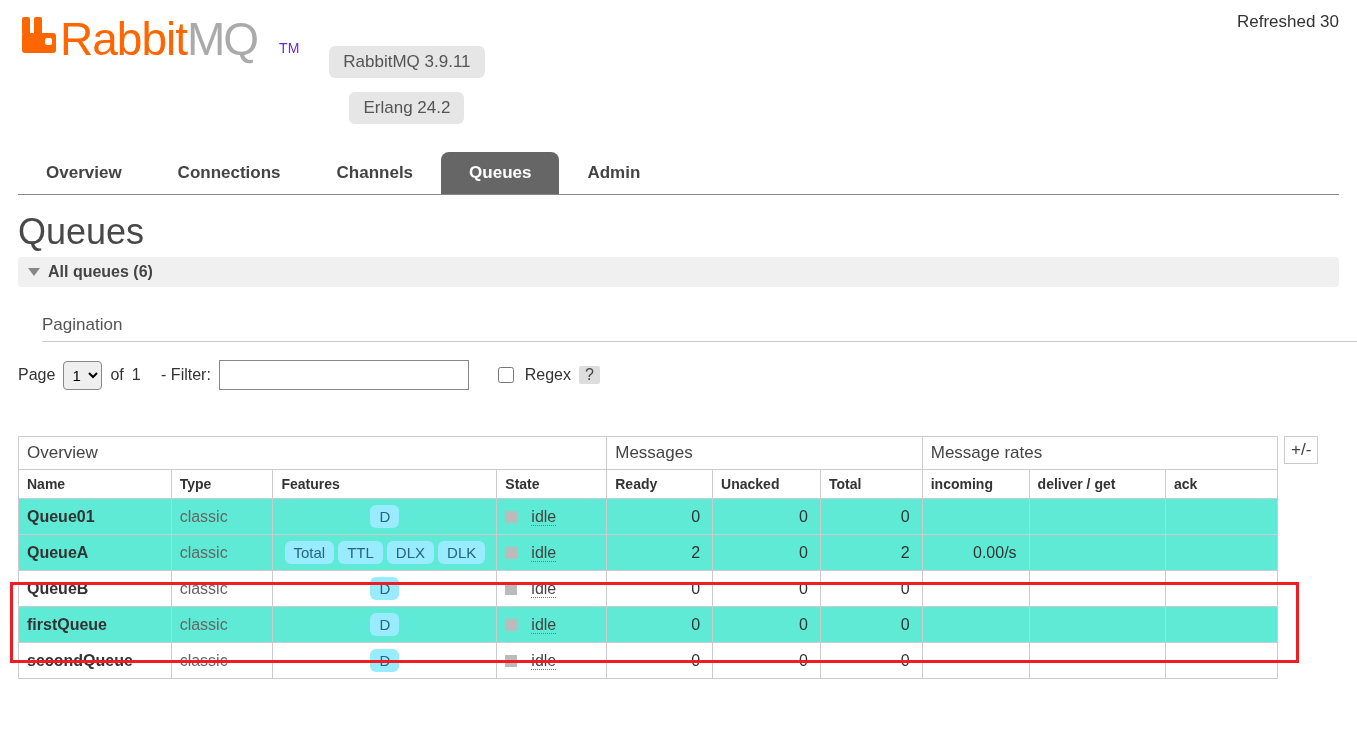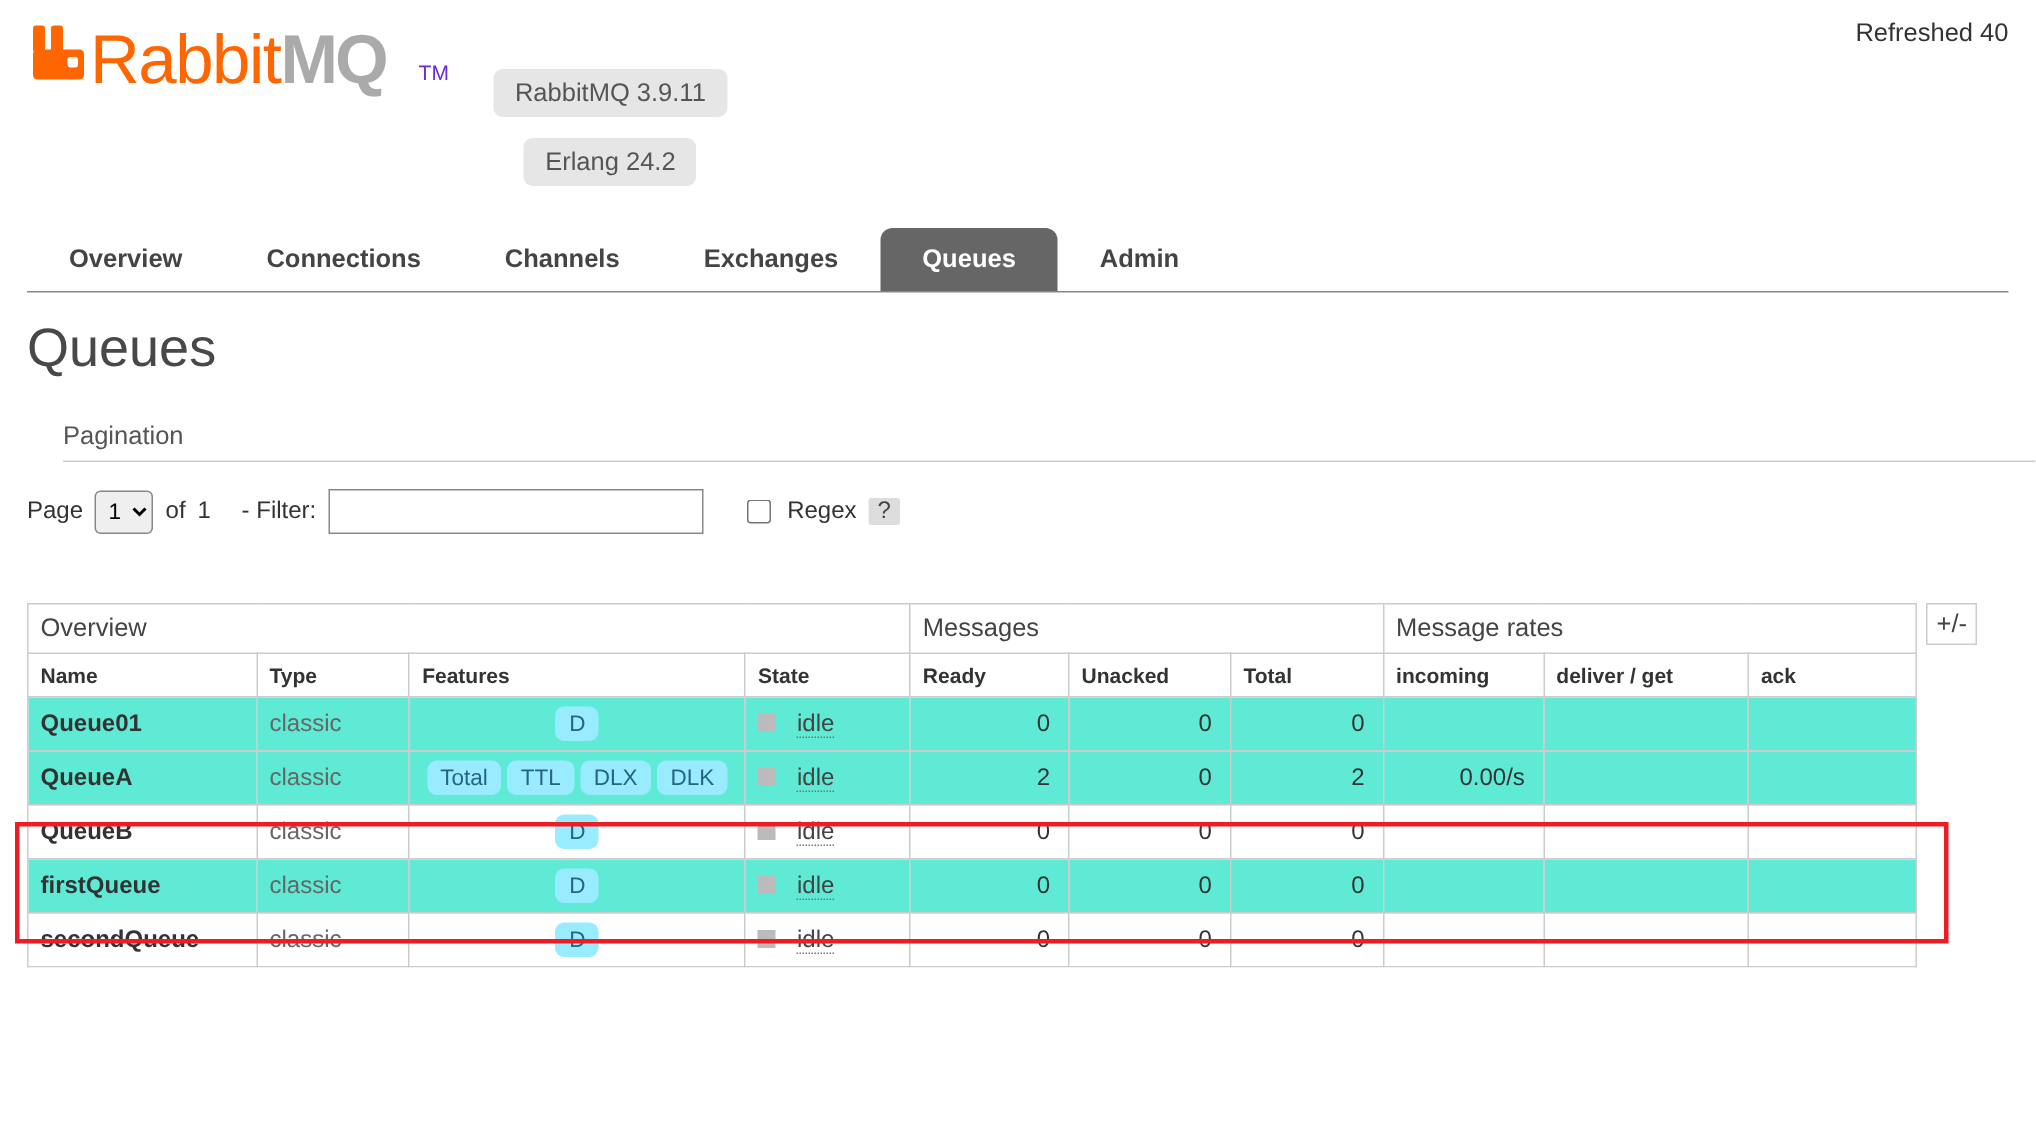--- a/index.html
+++ b/index.html
@@ -38,21 +38,21 @@
   .logo-rabbit {
     font-family: "Trebuchet MS", Verdana, sans-serif;
     font-size: 46px;
     font-weight: 400;
     color: #f60;
     letter-spacing: -1px;
   }
   .logo-mq {
     font-family: "Trebuchet MS", Verdana, sans-serif;
     font-size: 46px;
-    font-weight: 700;
+    font-weight: 400;
     color: #aaa;
     letter-spacing: -2px;
   }
   .logo-tm {
     font-family: Verdana, sans-serif;
     font-size: 14px;
     color: #6d28d9;
     margin-left: 22px;
     position: relative;
     top: -2px;
@@ -222,21 +222,21 @@
     border: 3px solid #ee1c23;
     pointer-events: none;
   }
 </style>
 </head>
 <body>
 
 <div class="container">
 
   <div class="top-row">
-    <div class="refreshed">Refreshed 40</div>
+    <div class="refreshed">Refreshed 30</div>
     <div class="logo">
       <span class="logo-icon">
         <svg width="40" height="40" viewBox="0 0 40 40">
           <rect x="4" y="2" width="8" height="18" rx="2" fill="#f60"></rect>
           <rect x="16" y="2" width="8" height="18" rx="2" fill="#f60"></rect>
           <rect x="4" y="18" width="34" height="20" rx="3" fill="#f60"></rect>
           <rect x="27" y="23" width="7" height="7" rx="2" fill="#fff"></rect>
         </svg>
       </span>
       <span class="logo-rabbit">Rabbit</span>
@@ -246,27 +246,30 @@
     <div class="version-badges">
       <span class="badge">RabbitMQ 3.9.11</span>
       <span class="badge">Erlang 24.2</span>
     </div>
   </div>
 
   <div class="tabs" id="tabs">
       <div class="tab">Overview</div>
       <div class="tab">Connections</div>
       <div class="tab">Channels</div>
-      <div class="tab">Exchanges</div>
       <div class="tab active">Queues</div>
       <div class="tab">Admin</div>
     </div>
 
   <h1 class="page-title">Queues</h1>
 
+  <div class="section-bar">
+    <span class="caret"></span>
+    <span>All queues (6)</span>
+  </div>
 
   <div class="pagination-label">Pagination</div>
 
   <div class="pager-row">
     <span>Page</span>
     <select>
       <option>1</option>
     </select>
     <span>of</span>
     <span>1</span>

